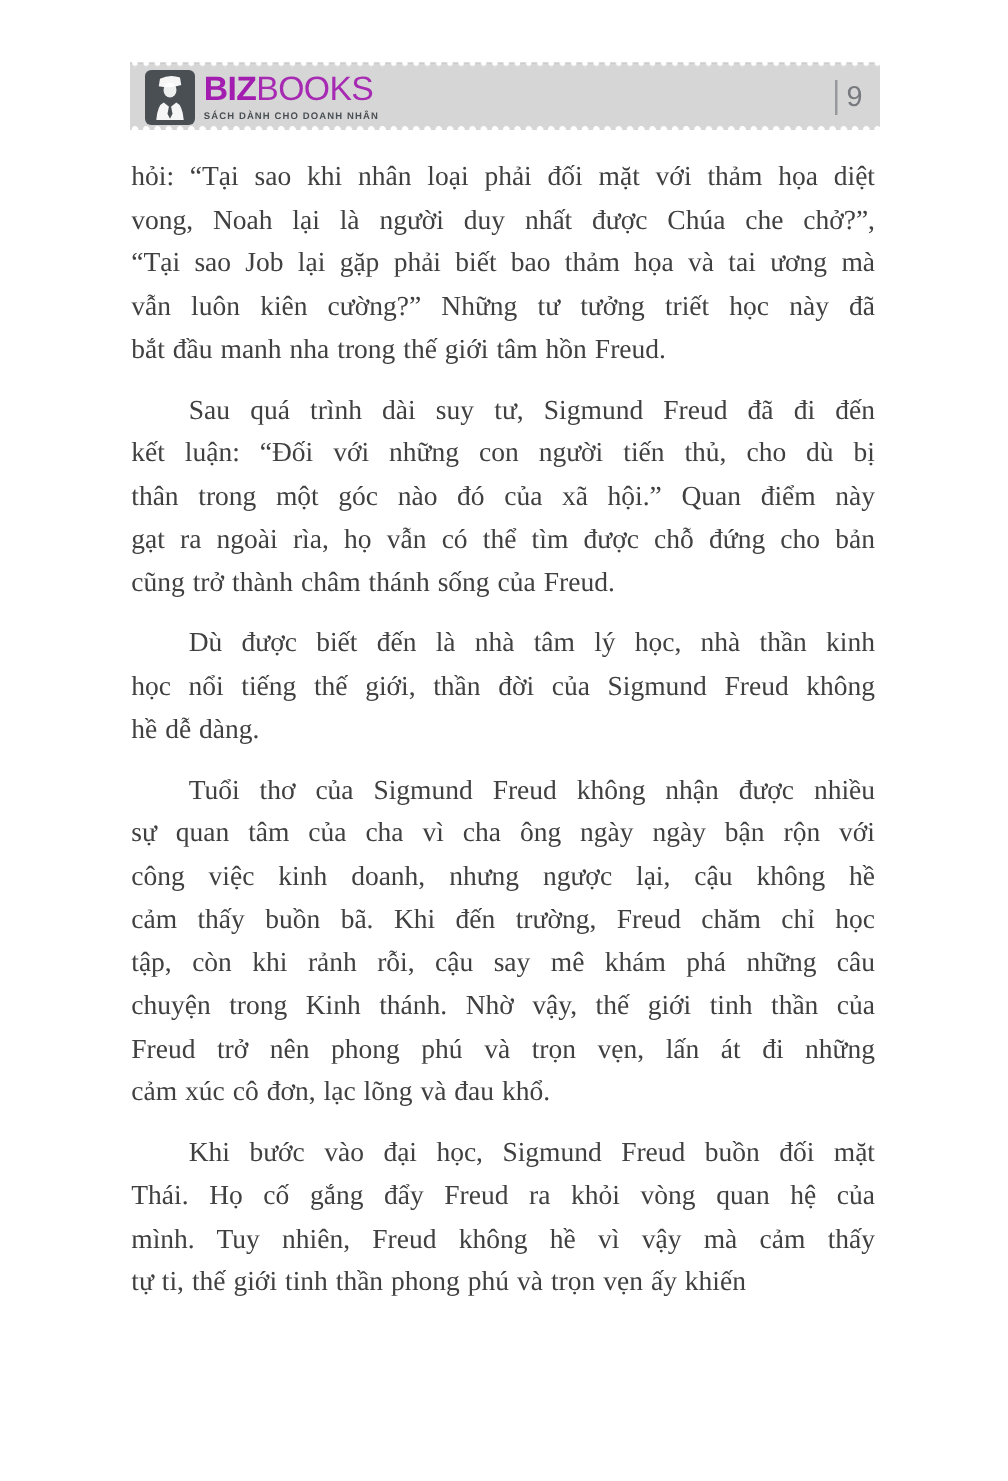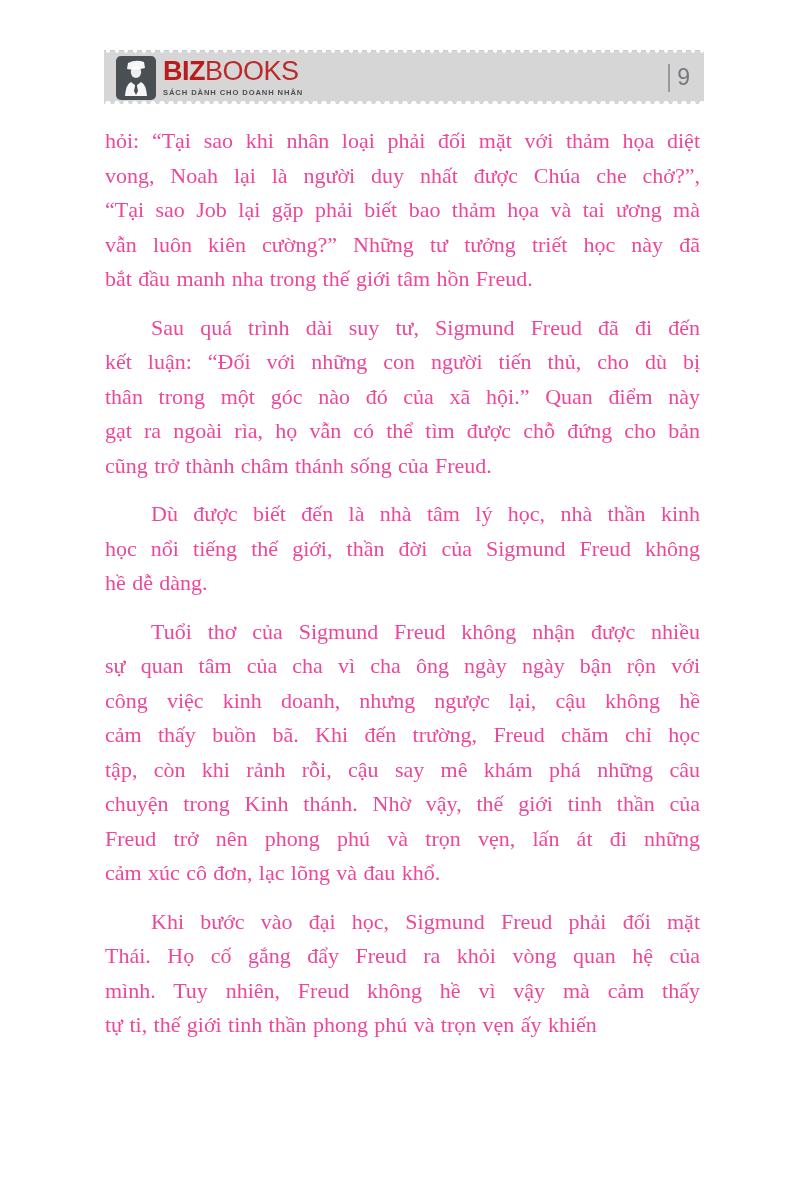--- a/index.html
+++ b/index.html
@@ -31,41 +31,41 @@
     background-size:9px 6px;background-repeat:repeat-x;
   }
   .logo{position:absolute;left:12px;top:5px;display:flex;align-items:flex-start;}
   .logo-badge{
     width:40px;height:44px;border-radius:5px;background:#4a4f54;
     display:flex;align-items:center;justify-content:center;flex:0 0 auto;
   }
   .brand-block{margin-left:7px;padding-top:2px;}
   .brand-line{
     font-family:"Liberation Sans","DejaVu Sans",sans-serif;
-    font-size:27px;line-height:27px;color:#b91c1c;letter-spacing:-0.5px;white-space:nowrap;
+    font-size:27px;line-height:27px;color:#a21caf;letter-spacing:-0.5px;white-space:nowrap;
   }
   .brand-line .bold{font-weight:800;}
   .brand-line .light{font-weight:400;opacity:.92;}
   .brand-tagline{
     font-family:"Liberation Sans","DejaVu Sans",sans-serif;
     font-size:7.6px;font-weight:700;letter-spacing:0.9px;color:#4a4f54;
     margin-top:3px;white-space:nowrap;
   }
   .page-num-wrap{
     position:absolute;right:14px;top:0;height:100%;
     display:flex;align-items:center;gap:7px;
     font-family:"Liberation Sans","DejaVu Sans",sans-serif;color:#76797d;
   }
   .page-num-bar{width:2px;height:28px;background:#97999c;}
   .page-num{font-size:23px;font-weight:400;}
 
   
   .text-block{
     position:absolute;left:105px;top:124px;width:595px;
-    color:#ec4899;
+    color:#404040;
   }
   .para{margin:0 0 14px 0;}
   .para:last-child{margin-bottom:0;}
   .line{
     font-size:22px;
     line-height:34.5px;height:34.5px;overflow:hidden;
     text-align:justify;
     word-spacing:0.04em;
   }
   .line.fill::after{content:"";display:inline-block;width:100%;height:0;}
@@ -126,20 +126,20 @@
         <div class="line fill indent">Tuổi thơ của Sigmund Freud không nhận được nhiều</div>
         <div class="line fill">sự quan tâm của cha vì cha ông ngày ngày bận rộn với</div>
         <div class="line fill">công việc kinh doanh, nhưng ngược lại, cậu không hề</div>
         <div class="line fill">cảm thấy buồn bã. Khi đến trường, Freud chăm chỉ học</div>
         <div class="line fill">tập, còn khi rảnh rỗi, cậu say mê khám phá những câu</div>
         <div class="line fill">chuyện trong Kinh thánh. Nhờ vậy, thế giới tinh thần của</div>
         <div class="line fill">Freud trở nên phong phú và trọn vẹn, lấn át đi những</div>
         <div class="line">cảm xúc cô đơn, lạc lõng và đau khổ.</div>
       </div>
       <div class="para">
-        <div class="line fill indent">Khi bước vào đại học, Sigmund Freud phải đối mặt</div>
+        <div class="line fill indent">Khi bước vào đại học, Sigmund Freud buồn đối mặt</div>
         <div class="line fill">Thái. Họ cố gắng đẩy Freud ra khỏi vòng quan hệ của</div>
         <div class="line fill">mình. Tuy nhiên, Freud không hề vì vậy mà cảm thấy</div>
         <div class="line">tự ti, thế giới tinh thần phong phú và trọn vẹn ấy khiến</div>
       </div>
     </div>
 
 </div>
 
 </body></html>

